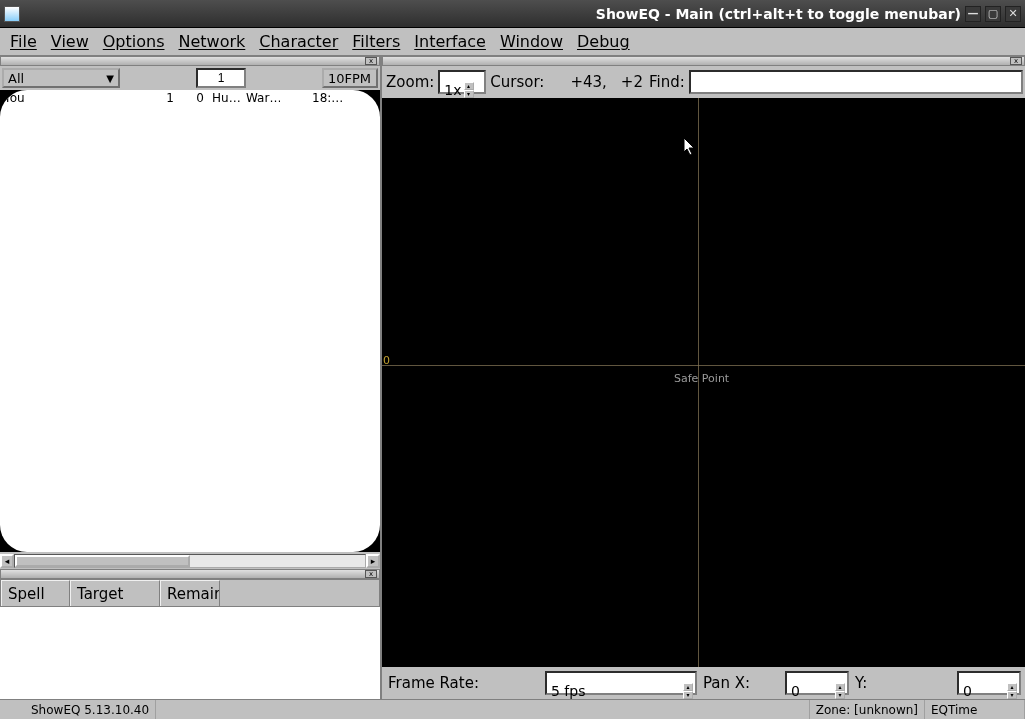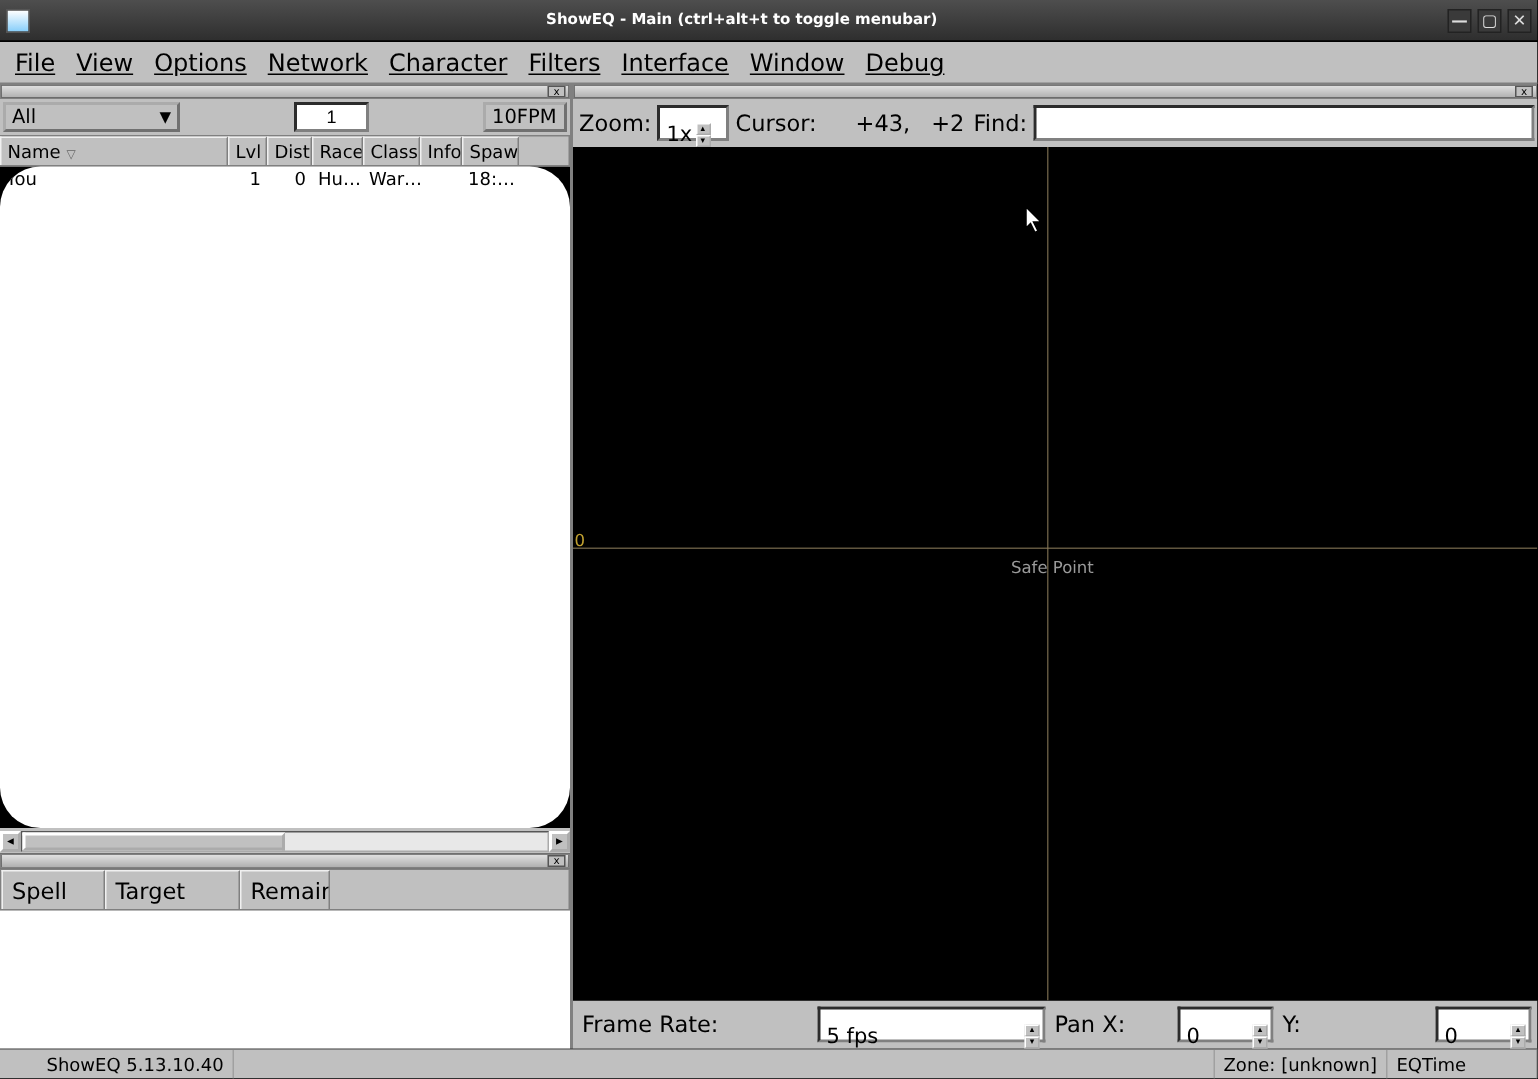--- a/index.html
+++ b/index.html
@@ -21,21 +21,21 @@
     align-items: center;
     padding: 0 4px;
     border-bottom: 1px solid #000;
   }
   .title-icon {
     width:16px;height:16px;
     background:linear-gradient(180deg,#fff,#87cefa);
     border:1px solid #555;
     margin-right:8px;
   }
-  .title-text { flex:1; text-align:center; font-size:10px;}
+  .title-text { flex:1; text-align:right; font-size:14px;}
   .winbtn {
     width:16px;height:16px;
     margin-left:4px;
     background:#3a3a3a;
     color:#ddd;
     display:flex;align-items:center;justify-content:center;
     border:1px solid #222;
     cursor:pointer;
     font-size:11px;
   }
@@ -240,29 +240,20 @@
         <span class="arrow">▼</span>
       </div>
       <div class="spacer"></div>
       <input class="numinput" style="width: 50px;" value="1">
       <div class="spacer"></div>
       <div class="combo" style="width:56px">
         <span>10FPM</span>
         <span class="arrow">▾</span>
       </div>
     </div>
-    <div class="tablehead">
-      <div class="th" style="width:152px"><span>Name</span><span class="sortarrow">▽</span></div>
-      <div class="th" style="width:26px;text-align:right">Lvl</div>
-      <div class="th" style="width:30px">Dist</div>
-      <div class="th" style="width:34px">Race</div>
-      <div class="th" style="width:38px">Class</div>
-      <div class="th" style="width:28px">Info</div>
-      <div class="th" style="width:38px">Spaw</div>
-    </div>
     <div class="tablerowarea">
       <div class="tr">
         <div class="td" style="width:152px">You</div>
         <div class="td" style="width:26px;text-align:right">1</div>
         <div class="td" style="width:30px;text-align:right">0</div>
         <div class="td" style="width:34px">Hu…</div>
         <div class="td" style="width:38px">War…</div>
         <div class="td" style="width:28px"></div>
         <div class="td" style="width:38px;text-align:right">18:…</div>
       </div>

